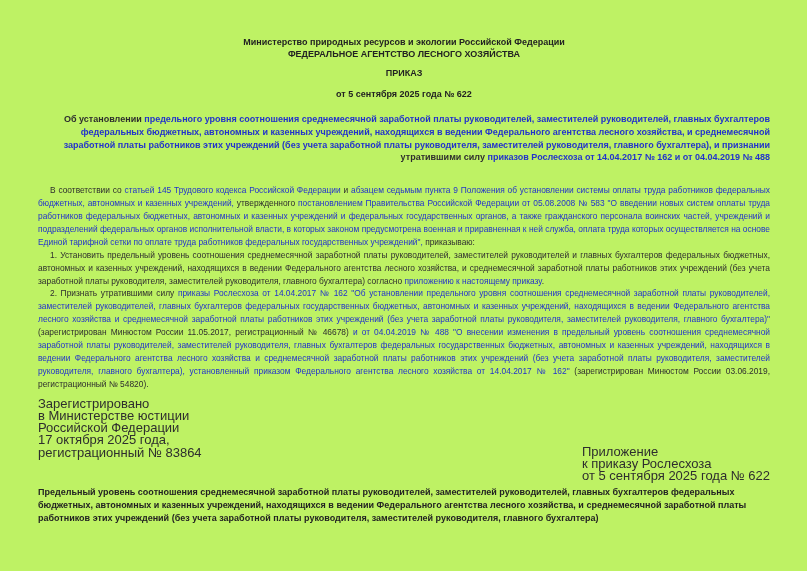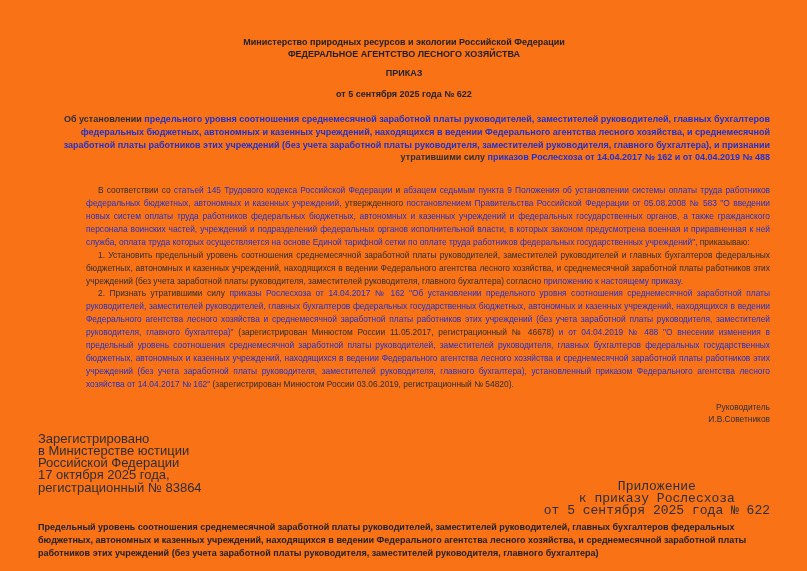--- a/index.html
+++ b/index.html
@@ -1,38 +1,38 @@
 <!DOCTYPE html>
 <html><head>
 <meta charset="utf-8">
 <style>
   html,body{margin:0;padding:0;background:#ffffff;}
   body{width:807px;height:571px;overflow:hidden;}
-  .page{position:relative;width:807px;height:571px;background:#f97316;
+  .page{position:relative;width:807px;height:571px;background:#bef264;
         font-family:"Liberation Sans",sans-serif;color:#2e2e2e;}
   .content{padding:36px 37px 0 38px;}
 
   .doc-header{text-align:center;font-weight:bold;font-size:9px;line-height:12px;color:#222;}
   .doc-type{margin-top:7px;text-align:center;}
   .doc-date{margin-top:9px;}
 
   .doc-title{margin-top:13px;text-align:right;font-weight:bold;
              font-size:9px;line-height:12.8px;color:#222;}
 
   .lnk{color:#2233cc;}
   .blk{color:#2e2e2e;}
 
-  .doc-body{margin-top:20px;font-size:8.4px;line-height:12.9px;text-align:justify;margin-left:48px;}
+  .doc-body{margin-top:20px;font-size:8.4px;line-height:12.9px;text-align:justify;}
   .para{margin:0;text-indent:12px;}
 
   .signature{margin-top:10px;text-align:right;font-size:8.4px;line-height:12.5px;}
 
   .regrow{position:relative;margin-top:7px;height:88px;font-size:13px;line-height:12.2px;}
   .registration{position:absolute;left:0;top:0;}
-  .annex-ref{position:absolute;right:0;bottom:4px;text-align:center;line-height:11.8px;font-family:Liberation Mono, monospace;}
+  .annex-ref{position:absolute;right:0;bottom:4px;text-align:left;line-height:11.8px;}
 
   .annex-title{text-align:left;font-weight:bold;font-size:9px;line-height:13px;color:#222;}
 </style>
 </head>
 <body>
 
 <div class="page">
   <div class="content">
 
     <div class="doc-header">
@@ -43,24 +43,20 @@
     </div>
 
     <div class="doc-title"><span class="blk">Об установлении </span><span class="lnk">предельного уровня соотношения среднемесячной заработной платы руководителей, заместителей руководителей, главных бухгалтеров федеральных бюджетных, автономных и казенных учреждений, находящихся в ведении Федерального агентства лесного хозяйства, и среднемесячной заработной платы работников этих учреждений (без учета заработной платы руководителя, заместителей руководителя, главного бухгалтера), и признании</span><span class="blk"> утратившими силу </span><span class="lnk">приказов Рослесхоза от 14.04.2017 № 162 и от 04.04.2019 № 488</span></div>
 
     <div class="doc-body">
       <p class="para"><span class="blk">В соответствии со </span><span class="lnk">статьей 145 Трудового кодекса Российской Федерации</span><span class="blk"> и </span><span class="lnk">абзацем седьмым пункта 9 Положения об установлении системы оплаты труда работников федеральных бюджетных, автономных и казенных учреждений,</span><span class="blk"> утвержденного </span><span class="lnk">постановлением Правительства Российской Федерации от 05.08.2008 № 583 "О введении новых систем оплаты труда работников федеральных бюджетных, автономных и казенных учреждений и федеральных государственных органов, а также гражданского персонала воинских частей, учреждений и подразделений федеральных органов исполнительной власти, в которых законом предусмотрена военная и приравненная к ней служба, оплата труда которых осуществляется на основе Единой тарифной сетки по оплате труда работников федеральных государственных учреждений",</span><span class="blk"> приказываю:</span></p>
       <p class="para"><span class="blk">1. Установить предельный уровень соотношения среднемесячной заработной платы руководителей, заместителей руководителей и главных бухгалтеров федеральных бюджетных, автономных и казенных учреждений, находящихся в ведении Федерального агентства лесного хозяйства, и среднемесячной заработной платы работников этих учреждений (без учета заработной платы руководителя, заместителей руководителя, главного бухгалтера) согласно </span><span class="lnk">приложению к настоящему приказу</span><span class="blk">.</span></p>
       <p class="para"><span class="blk">2. Признать утратившими силу </span><span class="lnk">приказы Рослесхоза от 14.04.2017 № 162 "Об установлении предельного уровня соотношения среднемесячной заработной платы руководителей, заместителей руководителей, главных бухгалтеров федеральных государственных бюджетных, автономных и казенных учреждений, находящихся в ведении Федерального агентства лесного хозяйства и среднемесячной заработной платы работников этих учреждений (без учета заработной платы руководителя, заместителей руководителя, главного бухгалтера)"</span><span class="blk"> (зарегистрирован Минюстом России 11.05.2017, регистрационный № 46678) </span><span class="lnk">и от 04.04.2019 № 488 "О внесении изменения в предельный уровень соотношения среднемесячной заработной платы руководителей, заместителей руководителя, главных бухгалтеров федеральных государственных бюджетных, автономных и казенных учреждений, находящихся в ведении Федерального агентства лесного хозяйства и среднемесячной заработной платы работников этих учреждений (без учета заработной платы руководителя, заместителей руководителя, главного бухгалтера), установленный приказом Федерального агентства лесного хозяйства от 14.04.2017 № 162"</span><span class="blk"> (зарегистрирован Минюстом России 03.06.2019, регистрационный № 54820).</span></p>
     </div>
 
-    <div class="signature">
-      <div>Руководитель</div>
-      <div>И.В.Советников</div>
-    </div>
 
     <div class="regrow">
       <div class="registration">
         <div>Зарегистрировано</div>
         <div>в Министерстве юстиции</div>
         <div>Российской Федерации</div>
         <div>17 октября 2025 года,</div>
         <div>регистрационный № 83864</div>
       </div>
       <div class="annex-ref">

